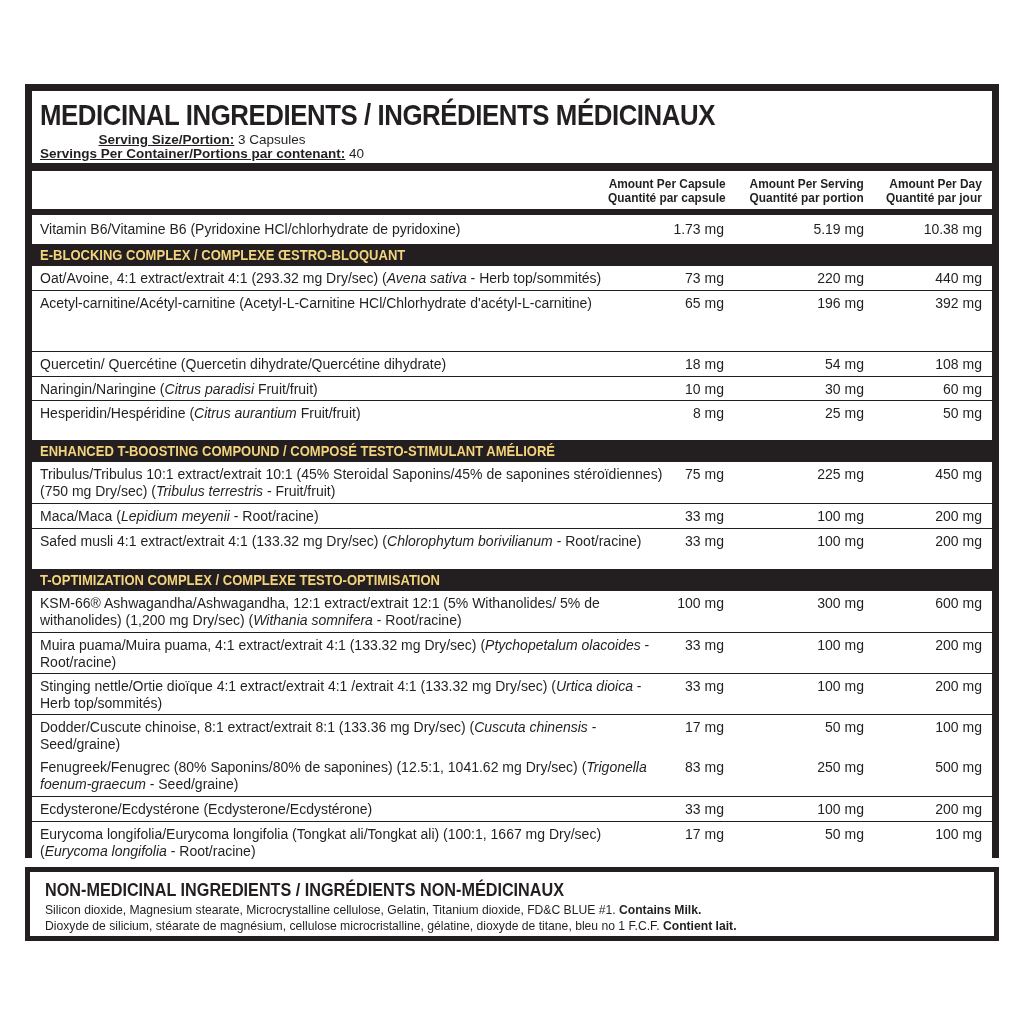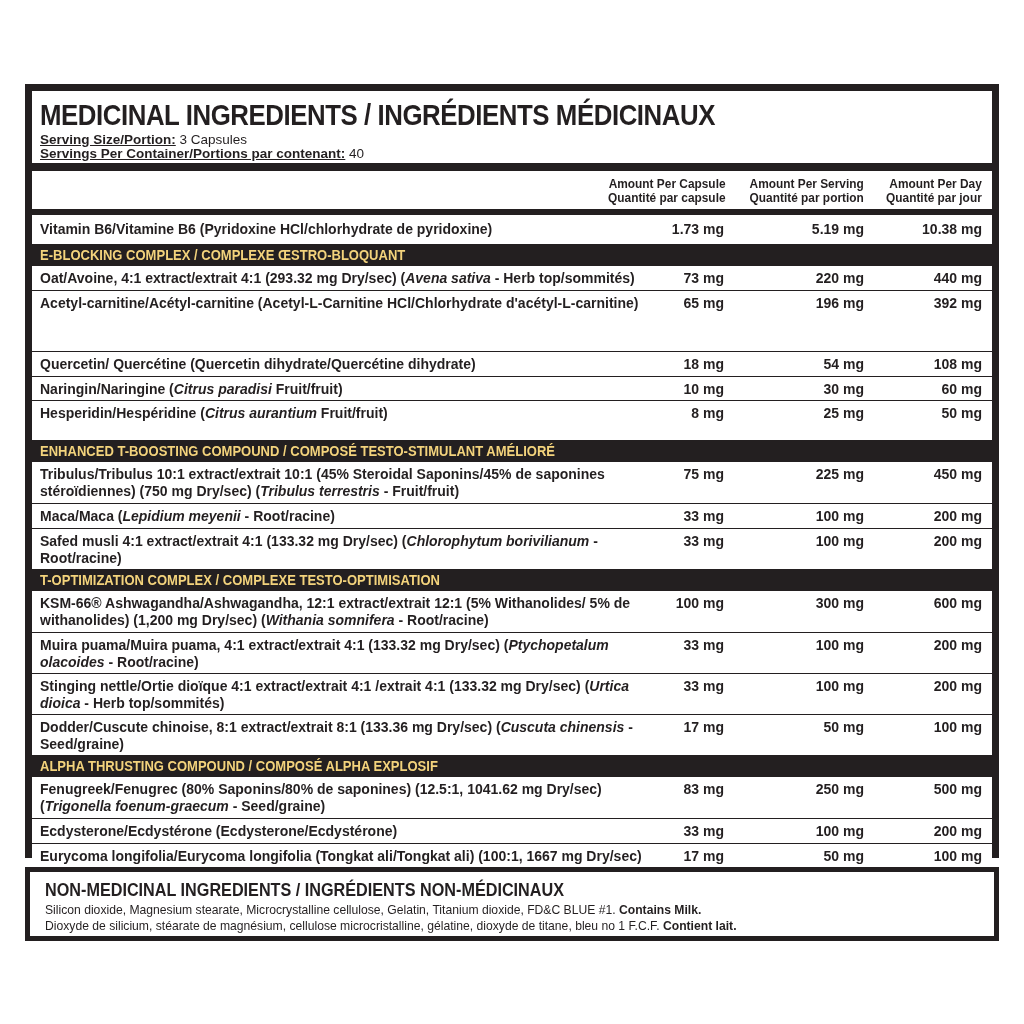--- a/index.html
+++ b/index.html
@@ -1,25 +1,25 @@
 <!DOCTYPE html>
 <html><head>
 <meta charset="utf-8">
 <style>
   html, body { margin:0; padding:0; background:#ffffff; }
   body { width:1024px; height:1024px; position:relative; overflow:hidden; font-family:"Liberation Sans", sans-serif; color:#231f20; }
   .panel { position:absolute; left:25px; top:84px; width:974px; height:774px; background:#231f20; box-sizing:border-box; }
-  .title-box { position:absolute; left:7px; top:7px; width:960px; height:72px; background:#fff; }
+  .title-box { position:absolute; left:7px; top:7px; width:960px; height:72px; background:#fff;text-align:center; }
   .title { position:absolute; left:8px; top:9px; font-size:30px; font-weight:bold; letter-spacing:-0.5px; transform:scaleX(0.86); transform-origin:left; white-space:nowrap; line-height:30px; }
   .serving { position:absolute; left:8px; top:42px; font-size:13.5px; line-height:14px; white-space:nowrap; }
   .serving b { font-weight:bold;text-decoration:underline; }
   .head-box { position:absolute; left:7px; top:87px; width:960px; height:38px; background:#fff; }
   .colhead { position:absolute; top:6px; font-size:13.5px; font-weight:bold; line-height:14px; text-align:right; transform:scaleX(0.88); transform-origin:right; white-space:nowrap; }
   .rows { position:absolute; left:7px; top:131px; width:960px; }
-  .row { background:#fff; position:relative; border-top:1.5px solid #231f20; box-sizing:border-box;font-weight:bold; }
+  .row { background:#fff; position:relative; border-top:1.5px solid #231f20; box-sizing:border-box; }
   .row.first { border-top:none; }
   .row .name { position:absolute; left:8px; top:4px; width:630px; font-size:14px; line-height:17px; white-space:normal; }
   .row .v { position:absolute; top:4px; font-size:14px; line-height:17px; text-align:right; white-space:nowrap; }
   .v1 { right:268px; } .v2 { right:128px; } .v3 { right:10px; }
   .section { height:22px; position:relative; }
   .section span { position:absolute; left:8px; top:3px; font-size:14px; font-weight:bold; color:#f3d37c; white-space:nowrap; transform:scaleX(0.93); transform-origin:left; }
   .block { background:#fff; }
   .nm-box { position:absolute; left:25px; top:867px; width:974px; height:74px; border:5px solid #231f20; box-sizing:border-box; background:#fff; }
   .nm-title { position:absolute; left:15px; top:8px; font-size:18px; font-weight:bold; transform:scaleX(0.9); transform-origin:left; white-space:nowrap; }
   .nm-line { position:absolute; left:15px; font-size:13.5px; white-space:nowrap; transform:scaleX(0.9); transform-origin:left; }
@@ -139,23 +139,20 @@
           <div class="v v2">100 mg</div>
           <div class="v v3">200 mg</div>
         </div>
         <div class="row" style="height: 41px;">
           <div class="name"><span>Dodder/Cuscute chinoise, 8:1 extract/extrait 8:1 (133.36 mg Dry/sec) (</span><i>Cuscuta chinensis</i><span> - Seed/graine)</span></div>
           <div class="v v1">17 mg</div>
           <div class="v v2">50 mg</div>
           <div class="v v3">100 mg</div>
         </div>
       </div>
-      <div class="section">
-        <span>ALPHA THRUSTING COMPOUND / COMPOSÉ ALPHA EXPLOSIF</span>
-      </div>
       <div class="block">
         <div class="row first" style="height: 41px;">
           <div class="name"><span>Fenugreek/Fenugrec (80% Saponins/80% de saponines) (12.5:1, 1041.62 mg Dry/sec) (</span><i>Trigonella foenum-graecum</i><span> - Seed/graine)</span></div>
           <div class="v v1">83 mg</div>
           <div class="v v2">250 mg</div>
           <div class="v v3">500 mg</div>
         </div>
         <div class="row" style="height: 25px;">
           <div class="name"><span>Ecdysterone/Ecdystérone (Ecdysterone/Ecdystérone)</span><i></i><span></span></div>
           <div class="v v1">33 mg</div>

